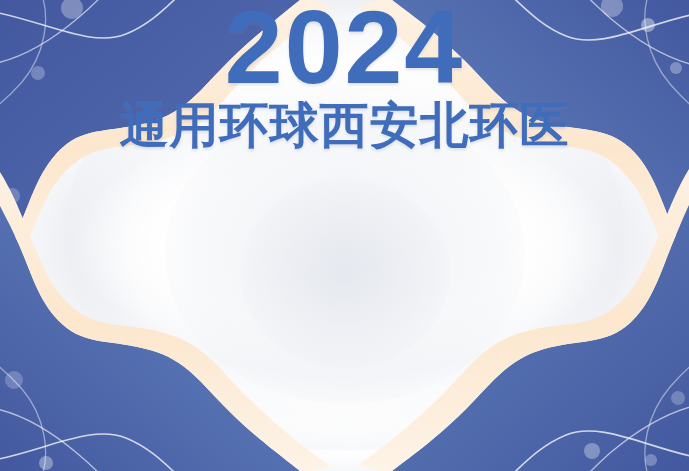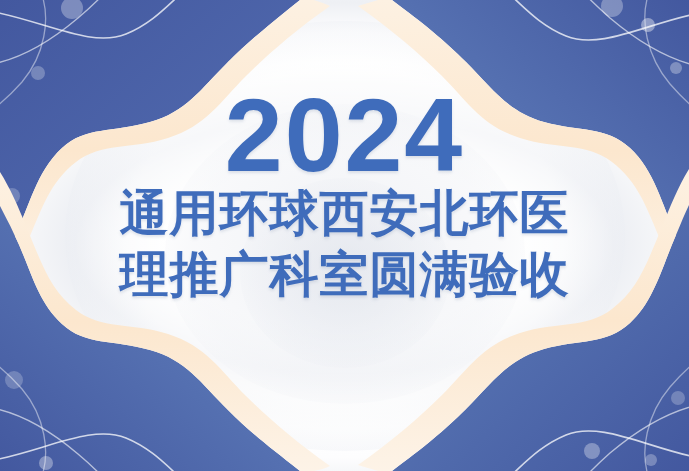--- a/index.html
+++ b/index.html
@@ -84,21 +84,20 @@
   }
 
   
   .content {
     position: absolute;
     inset: 0;
     display: flex;
     flex-direction: column;
     align-items: center;
     justify-content: flex-start;
-    padding-top: 88px;
     box-sizing: border-box;
   }
 
   .year {
     font-size: 104px;
     font-weight: 700;
     letter-spacing: 2px;
     line-height: 0.92;
     color: #3f6cbb;
     text-shadow: 0 2px 3px rgba(120,135,170,0.22);
@@ -267,17 +266,16 @@
       <circle cx="651" cy="460" r="6" fill="rgba(255,255,255,0.28)"></circle>
       <circle cx="678" cy="398" r="7" fill="rgba(255,255,255,0.24)"></circle>
     </g>
   </svg>
 
   <div class="content">
     <div class="year">2024</div>
 
     <div class="headline">
       <div class="headline-line">通用环球西安北环医</div>
-      <div class="headline-line">理推广科室圆满验收</div>
     </div>
   </div>
 
 </div>
 
 </body></html>

